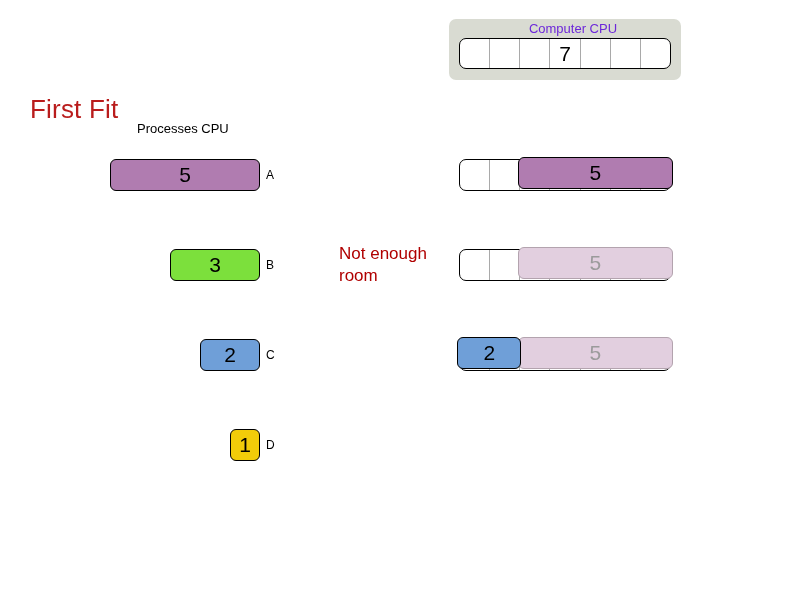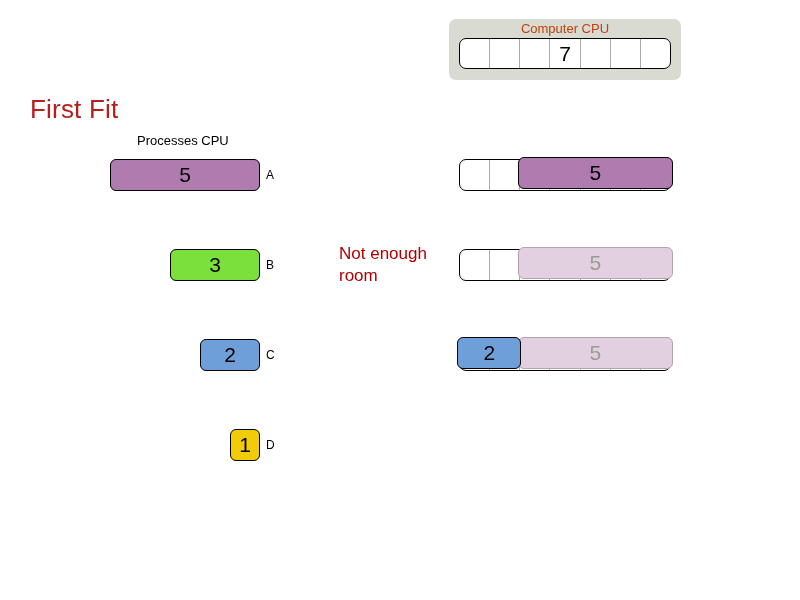--- a/index.html
+++ b/index.html
@@ -42,26 +42,26 @@
     left: 449px;
     top: 19px;
     width: 232px;
     height: 61px;
     background: #d9dbd2;
     border-radius: 7px;
     box-sizing: border-box;
   }
   #cpu-panel-title {
     position: absolute;
-    left: 0;
+    left: 8px;
     top: 2px;
     width: 232px;
     text-align: center;
     font-size: 13px;
-    color: #c2410c;
+    color: #6d28d9;
   }
   .cpubar {
     position: absolute;
     box-sizing: border-box;
     background: #ffffff;
     border: 1.6px solid #000000;
     border-radius: 7px;
     overflow: hidden;
     display: flex;
   }
@@ -91,21 +91,20 @@
     pointer-events: none;
   }
 
   
   #processes-label {
     position: absolute;
     left: 137px;
     top: 121px;
     font-size: 13px;
     color: #000000;
-    margin-top: 12px;
   }
 
   
   .proc-row {
     position: absolute;
     left: 0;
     width: 400px;
     height: 34px;
   }
   .proc-bar {

